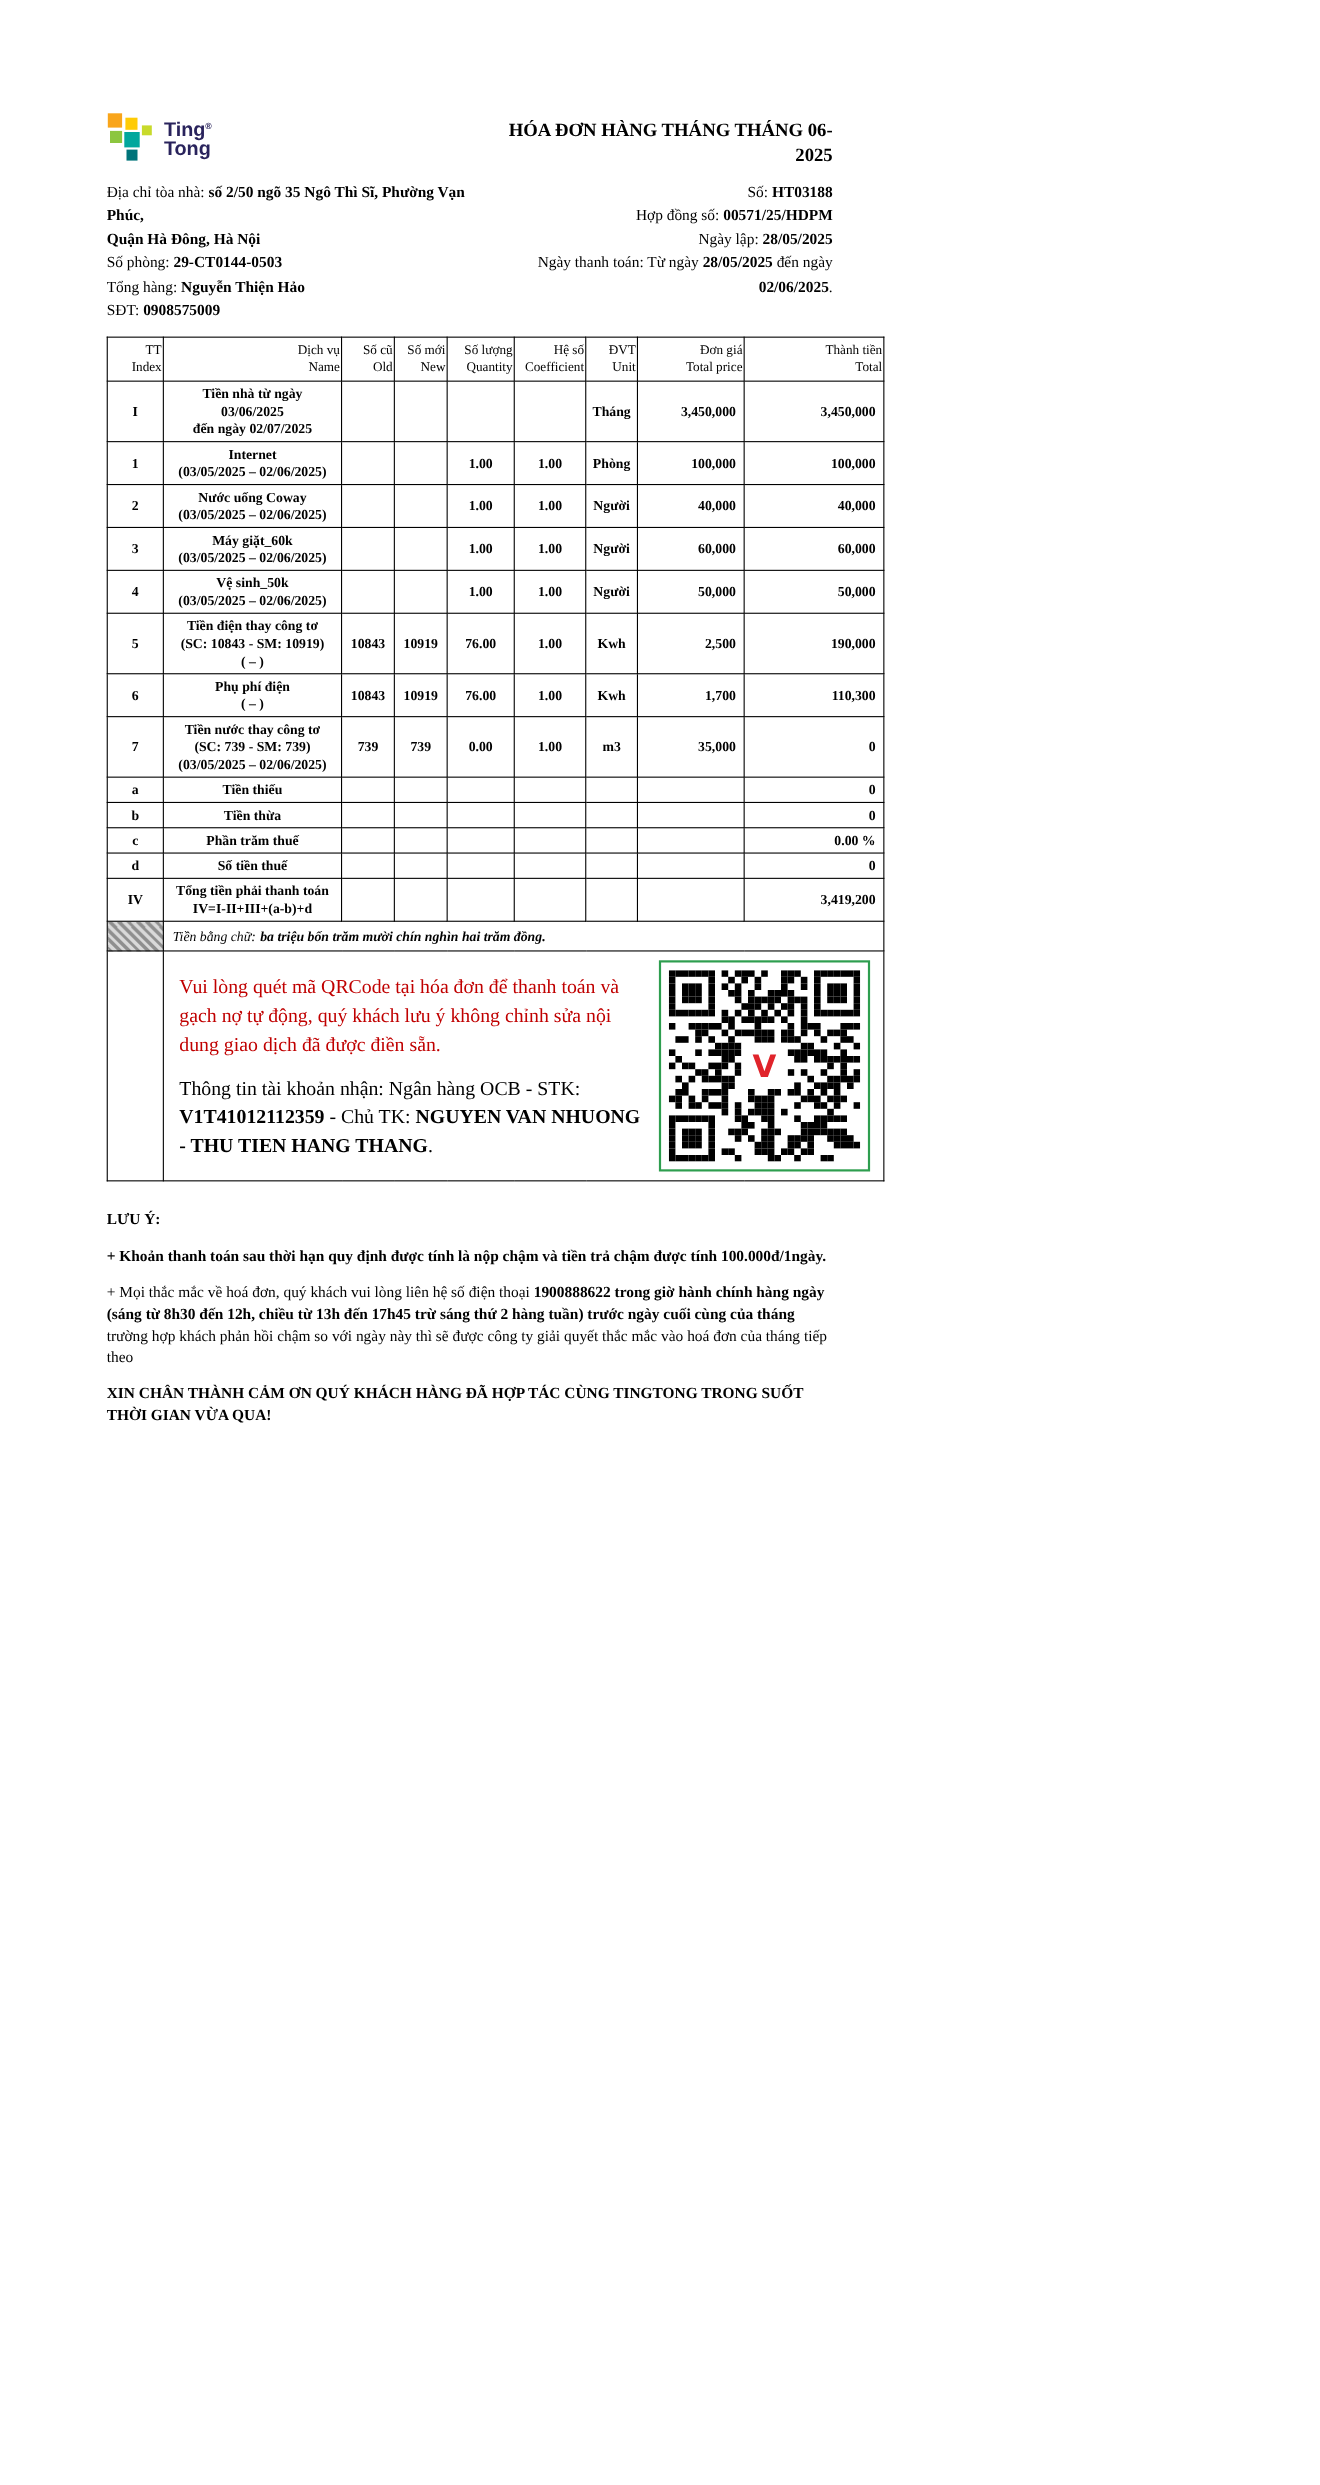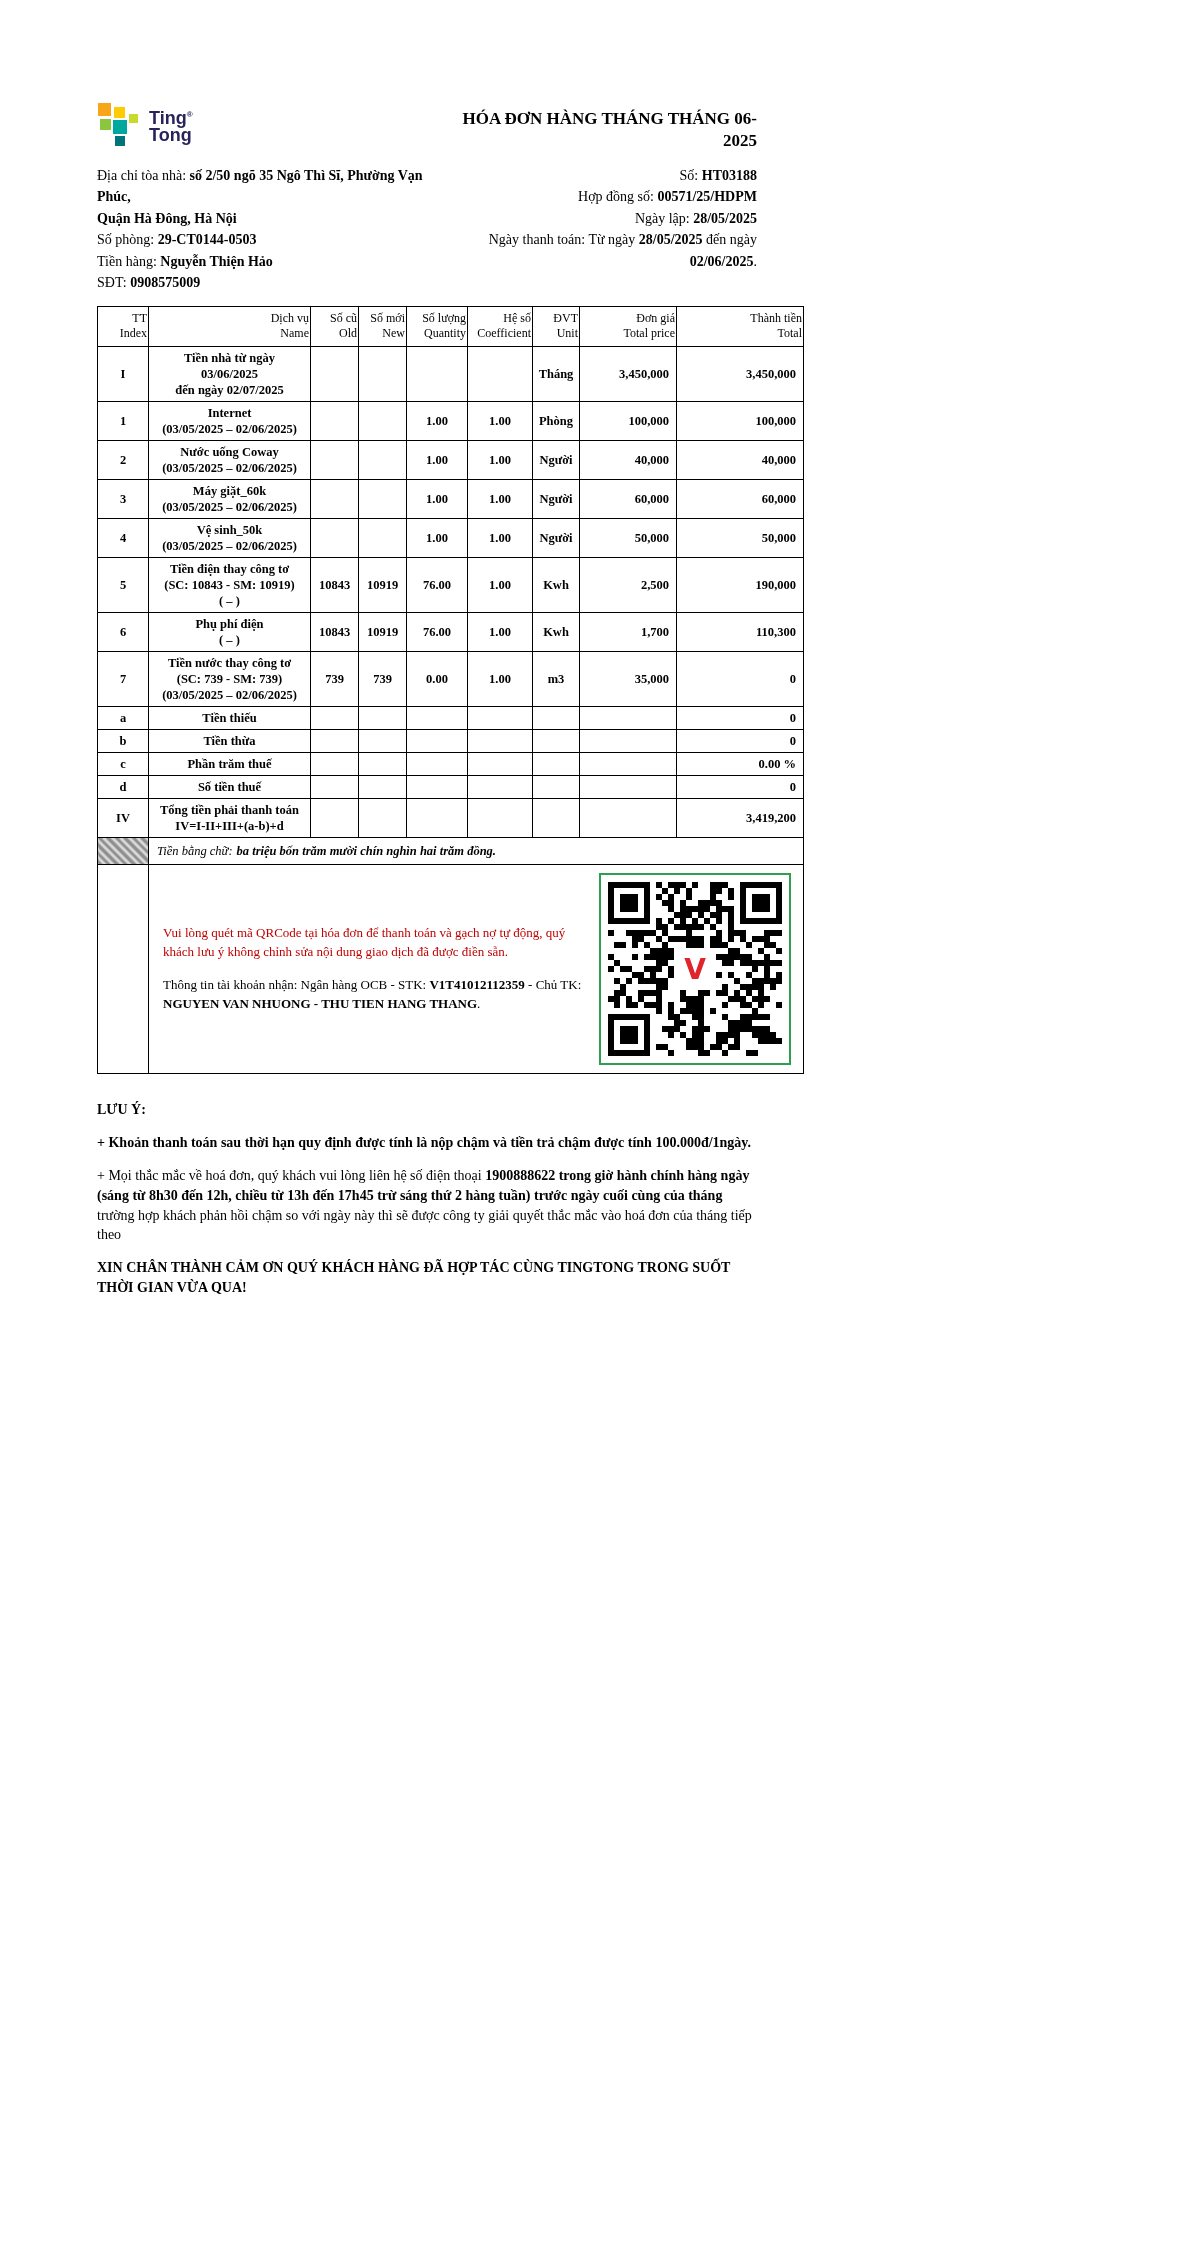--- a/index.html
+++ b/index.html
@@ -36,21 +36,21 @@
   td{font-size:12.5px;font-weight:bold;padding:3px 5px;line-height:16px;}
   .c-tt{text-align:center;}
   .c-name{text-align:center;}
   .c-num{text-align:center;}
   .c-money{text-align:right;padding-right:7px;}
   .words-cell{font-weight:normal;font-style:italic;padding:5px 8px;}
   .words-amount{font-weight:bold;margin-left:4px;}
   .hatch{background:repeating-linear-gradient(45deg,#8f8f8f 0 3px,#d9d9d9 3px 6px);}
   .qr-cell{padding:0;height:204px;font-weight:normal;}
   .qr-flex{display:flex;align-items:center;}
-  .pay-text{flex:1;padding:10px 14px;font-size:13px;line-height:1.45;}
+  .pay-text{flex:1;padding:10px 14px;font-size:18px;line-height:1.45;}
   .red{color:#c00000;margin:0 0 14px 0;}
   .acct{margin:0;}
   .qr-box{border:2px solid #2e9e4f;background:#fff;padding:7px;margin:8px 12px 8px 0;flex:0 0 auto;line-height:0;}
 
   
   .footer{width:660px;margin-top:26px;font-size:14px;line-height:1.42;}
   .footer p{margin:0 0 13px 0;}
   .bold{font-weight:bold;}
 </style>
 </head>
@@ -77,21 +77,21 @@
       <div>HÓA ĐƠN HÀNG THÁNG THÁNG 06-</div>
       <div>2025</div>
     </div>
   </div>
 
   <div class="info">
     <div class="info-l">
       <div class="info-line"><span>Địa chỉ tòa nhà: </span><span class="b">số 2/50 ngõ 35 Ngô Thì Sĩ, Phường Vạn Phúc,</span></div>
       <div class="info-line b">Quận Hà Đông, Hà Nội</div>
       <div class="info-line"><span>Số phòng: </span><span class="b">29-CT0144-0503</span></div>
-      <div class="info-line"><span>Tiền hàng: </span><span class="b">Nguyễn Thiện Hảo</span></div>
+      <div class="info-line"><span>Tổng hàng: </span><span class="b">Nguyễn Thiện Hảo</span></div>
       <div class="info-line"><span>SĐT: </span><span class="b">0908575009</span></div>
     </div>
     <div class="info-r">
       <div class="info-line"><span>Số: </span><span class="b">HT03188</span></div>
       <div class="info-line"><span>Hợp đồng số: </span><span class="b">00571/25/HDPM</span></div>
       <div class="info-line"><span>Ngày lập: </span><span class="b">28/05/2025</span></div>
       <div class="info-line"><span>Ngày thanh toán: Từ ngày </span><span class="b">28/05/2025</span><span> đến ngày </span><span class="b">02/06/2025</span><span>.</span></div>
     </div>
   </div>
 

